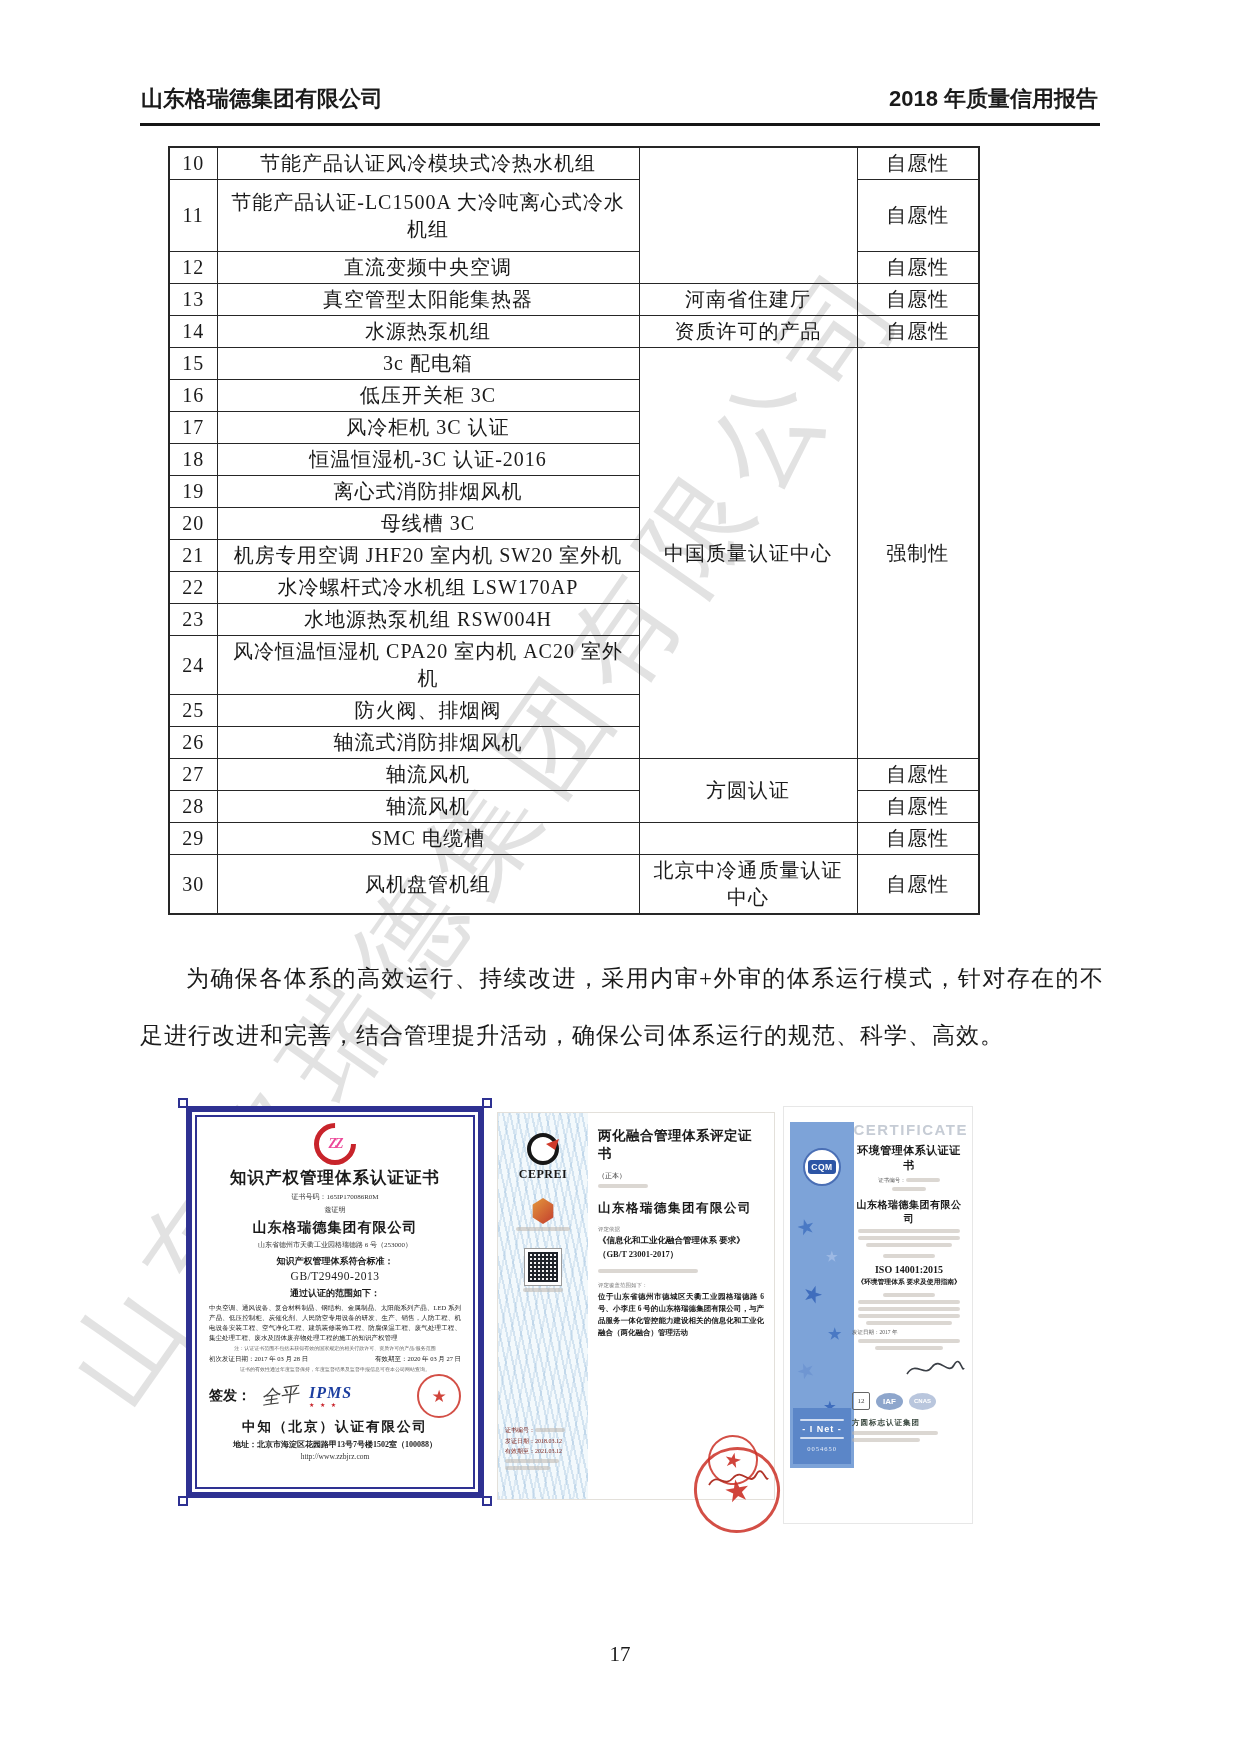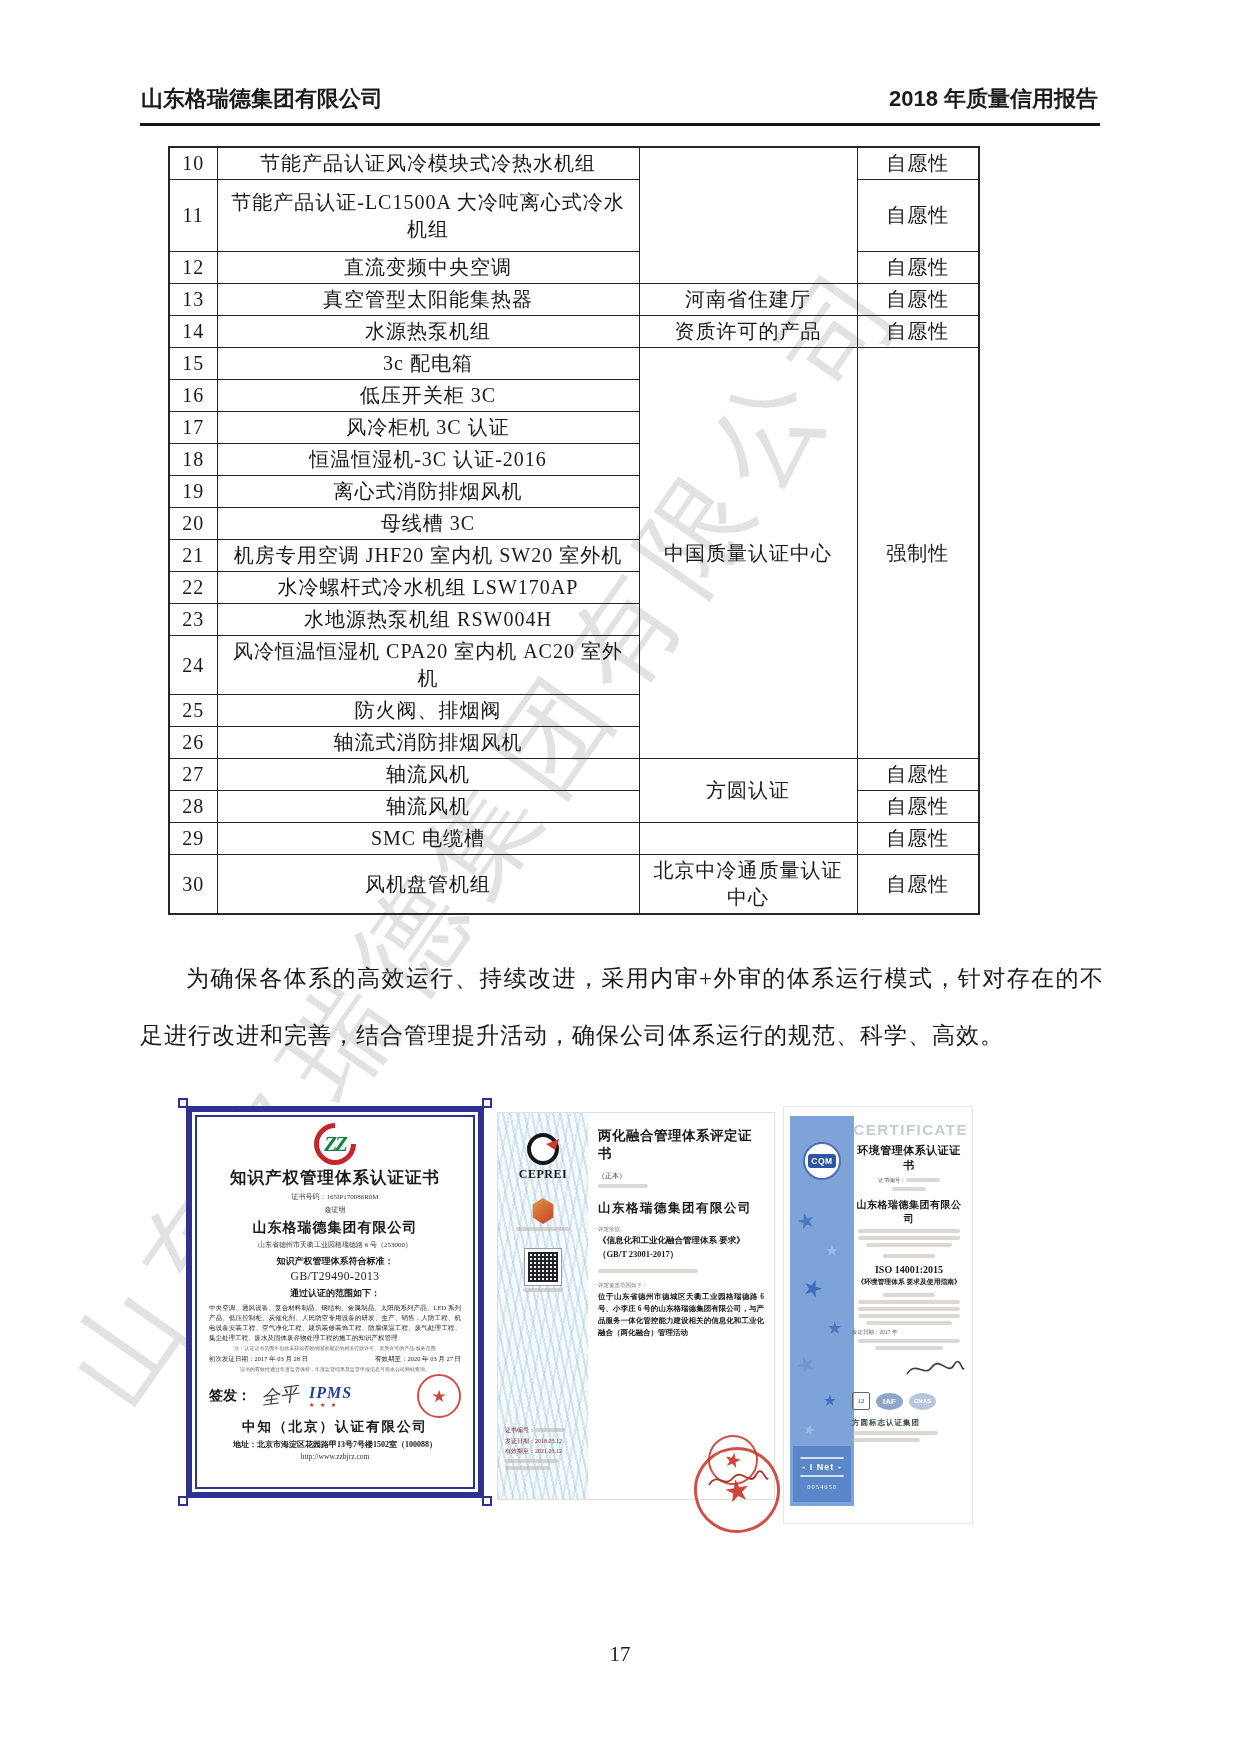--- a/index.html
+++ b/index.html
@@ -44,21 +44,21 @@
   .seal { border-radius:50%; border:2.5px solid rgba(203,48,38,.85); display:flex; align-items:center; justify-content:center; color:rgba(203,48,38,.9); }
   .sig-svg { display:block; }
   
   #cert1 { left:186px; top:1106px; width:298px; height:392px; border:6px solid #2e3192; padding:3px; background:#fff; }
   #cert1-in { border:2px solid #2e3192; width:100%; height:100%; padding:6px 12px 4px; text-align:center; overflow:hidden; position:relative; }
   .knot { position:absolute; width:10px; height:10px; border:2.5px solid #2e3192; background:#fff; }
   #cert1 .k1{left:-14px;top:-14px;} #cert1 .k2{right:-14px;top:-14px;} #cert1 .k3{left:-14px;bottom:-14px;} #cert1 .k4{right:-14px;bottom:-14px;}
   .czz { position:relative; width:42px; height:42px; margin:0 auto 2px; }
   .czz .arc { position:absolute; inset:0; border-radius:50%; border:5px solid #c8242b; border-right-color:transparent; transform:rotate(-45deg); }
   .czz .zz  { position:absolute; inset:0; display:flex; align-items:center; justify-content:center;
-              font-style:italic; font-weight:900; font-size:21px; letter-spacing:-2px; color:#15803d; }
+              font-style:italic; font-weight:900; font-size:14px; letter-spacing:-2px; color:#ec4899; }
   .c1-title { font-size:16.5px; font-weight:700; letter-spacing:1px; margin-top:2px; }
   .c1-tiny  { font-size:7px; color:#333; margin-top:3px; }
   .c1-co    { font-size:14px; font-weight:700; letter-spacing:1px; margin-top:4px; }
   .c1-lbl   { font-size:9px; font-weight:700; margin-top:5px; }
   .c1-std   { font-size:11.5px; margin-top:2px; letter-spacing:.5px; }
   .c1-scope { font-size:6.5px; line-height:1.55; text-align:justify; color:#222; margin-top:3px; }
   .c1-note  { font-size:5px; color:#666; margin-top:2px; }
   .c1-dates { display:flex; justify-content:space-between; font-size:6.5px; margin-top:4px; color:#222; }
   .c1-sign  { display:flex; align-items:center; gap:10px; margin-top:4px; height:40px; text-align:left; }
   .c1-sign .lab { font-size:14px; font-weight:700; }
@@ -95,21 +95,21 @@
   .c2-lbl   { font-size:5.5px; color:#777; margin-top:9px; }
   .c2-basis { font-size:8.5px; font-weight:700; margin-top:2px; }
   .c2-scope { font-size:7.5px; font-weight:700; line-height:1.6; text-align:justify; margin-top:2px; }
   #c2-sealbox { position:absolute; right:4px; bottom:6px; width:70px; height:58px; }
   #c2-sealbox .seal { position:absolute; right:12px; top:0; width:50px; height:50px; font-size:20px; transform:rotate(12deg); }
   #c2-sealbox .sig-svg { position:absolute; right:0; bottom:0; }
   
   #cert3 { left:783px; top:1106px; width:190px; height:418px; background:#fff; border:1px solid #e7e7e7; }
   #c3-cert { position:absolute; right:4px; top:14px; font-family:"Liberation Sans",sans-serif;
              font-size:15px; font-weight:700; letter-spacing:1.5px; color:#c6ccd5; }
-  #c3-strip { position:absolute; left:6px; top:9px; width:64px; height:390px; background:#7da3d8; overflow:hidden; }
+  #c3-strip { position:absolute; left:6px; top:15px; width:64px; height:346px; background:#7da3d8; overflow:hidden; }
   .cqm { position:relative; width:38px; height:38px; margin:26px auto 0; background:#fff; border-radius:50%;
          border:2px solid #4a6fb5; display:flex; align-items:center; justify-content:center; }
   .cqm b { background:#2d55a5; color:#fff; font-size:8.5px; font-weight:900; padding:2px 3px; border-radius:3px;
            font-family:"Liberation Sans",sans-serif; letter-spacing:.5px; }
   .st { position:absolute; line-height:1; }
   #inet { position:absolute; left:3px; bottom:4px; width:58px; height:56px; background:#5b86c8; color:#fff; text-align:center; padding-top:8px; }
   #inet .bl { background:#dfe8f5; opacity:.9; height:2px; }
   #inet .t { font-size:9px; font-weight:700; letter-spacing:1px; font-family:Liberation Sans, sans-serif;text-align:center; }
   #inet .n { font-size:6.5px; color:#e8eef8; margin-top:6px; letter-spacing:1px; }
   #c3-body { position:absolute; left:68px; top:36px; right:6px; text-align:center; }

